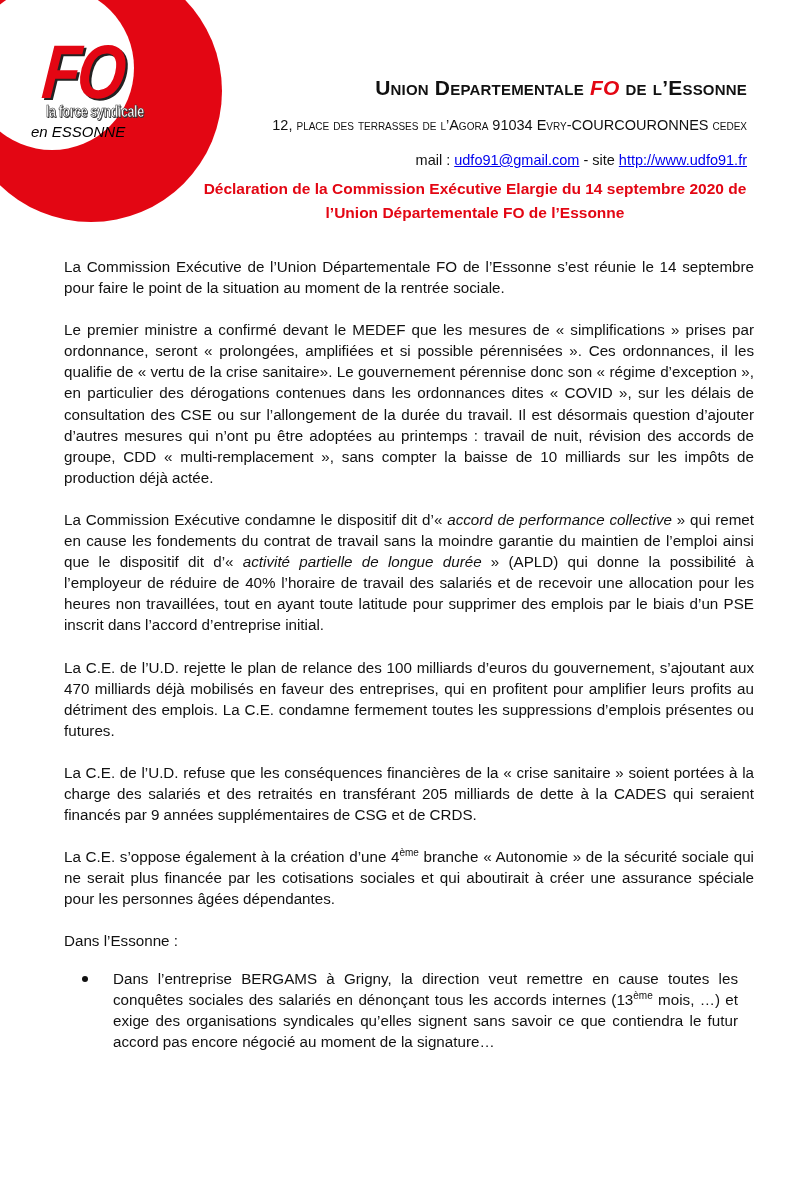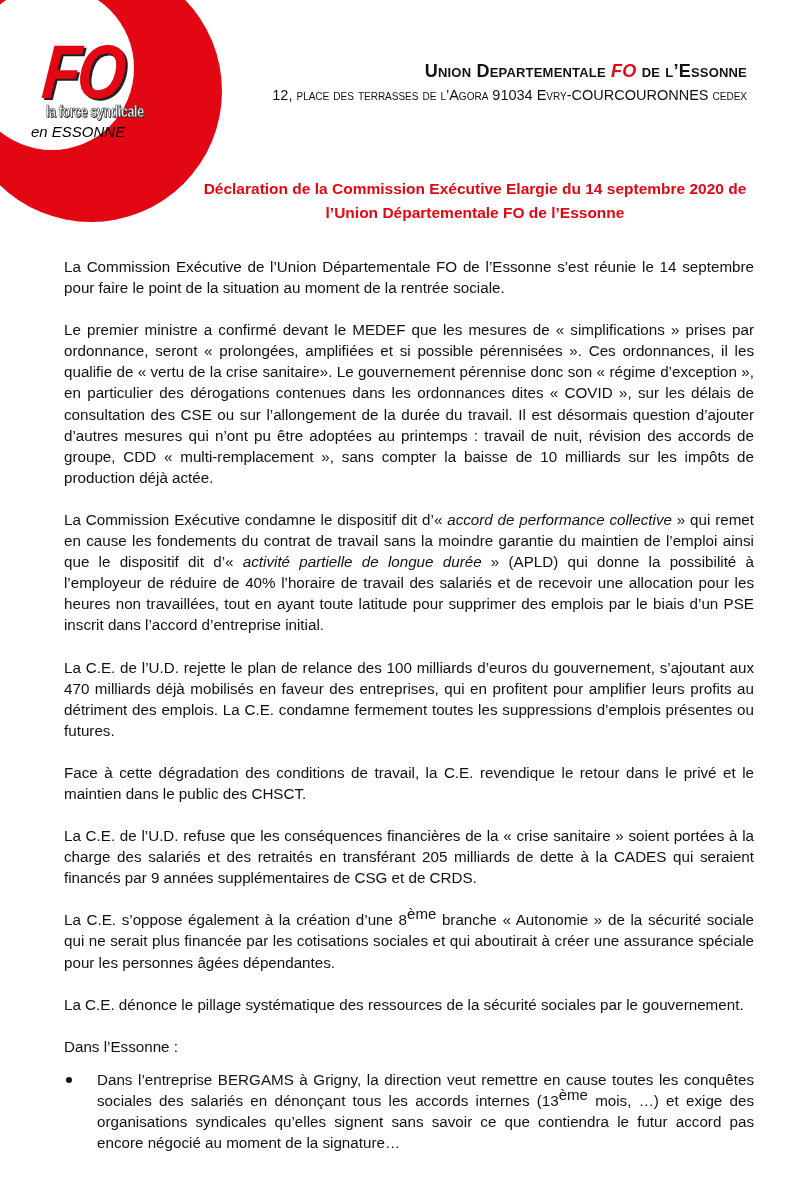--- a/index.html
+++ b/index.html
@@ -18,73 +18,74 @@
   .logo-tag1 { position: absolute; left: 46px; top: 103px; font-family: "Liberation Sans", sans-serif;
                font-weight: bold; font-size: 16px; color: #ffffff; letter-spacing: -0.5px;
                transform: scaleX(0.78); transform-origin: left top;
                -webkit-text-stroke: 0.6px #333; text-shadow: 1px 1px 0 #333; }
   .logo-tag2 { position: absolute; left: 31px; top: 123px; font-family: "Liberation Sans", sans-serif;
                font-weight: normal; font-style: italic; font-size: 15px; color: #000000; }
 
   
   .hdr { position: absolute; right: 47px; top: 58px; text-align: right;
          font-family: "Liberation Sans", sans-serif; color: #111; }
-  .hdr-title { font-size: 18px; font-weight: bold; font-variant: small-caps; letter-spacing: 0.2px;
-               line-height: 26px; }
+  .hdr-title { font-size: 21px; font-weight: bold; font-variant: small-caps; letter-spacing: 0.2px;
+               line-height: 26px; margin-top: 17px; }
   .hdr-title .fo { color: #e30613; font-style: italic; }
-  .hdr-line { font-size: 14.5px; line-height: 22px; font-variant: small-caps; }
+  .hdr-line { font-size: 14.5px; line-height: 22px; font-variant: small-caps; margin-top: 13px; }
   .hdr-line.plain { font-variant: normal; }
   .hdr a { color: #0000ee; text-decoration: underline; }
 
   
   .doc-title { position: absolute; left: 150px; width: 650px; top: 177px; text-align: center;
                color: #e30613; font-weight: bold; font-size: 15.5px; line-height: 24px; }
 
   
   .body { position: absolute; left: 64px; top: 256px; width: 690px;
           font-size: 15.2px; line-height: 21.1px; color: #111; }
   .body p { margin: 0 0 21px 0; text-align: justify; }
   .body p.tight { margin-bottom: 12px; }
   .body em { }
-  .body sup { font-size: 15px; line-height: 0; vertical-align: 6px; }
-  .bullet-list { list-style: none; margin: 0; padding: 0; }
+  .body sup { font-size: 10px; line-height: 0; vertical-align: 6px; }
+  .bullet-list { list-style: none; margin: 16px; padding: 0; }
   .bullet-list li { position: relative; padding-left: 33px; text-align: justify; }
   .bullet-list li .dot { position: absolute; left: 2px; top: 8px; width: 6px; height: 6px;
                          border-radius: 50%; background: #111; }
 </style>
 </head>
 <body>
 
 <div class="logo-outer">
   <div class="logo-inner"></div>
 </div>
 <div class="logo-fo">FO</div>
 <div class="logo-tag1">la force syndicale</div>
 <div class="logo-tag2">en ESSONNE</div>
 
 <div class="hdr">
   <div class="hdr-title">
     <span>Union Departementale </span><span class="fo">FO</span><span> de l’Essonne</span>
   </div>
   <div class="hdr-line">12, place des terrasses de l’Agora 91034 Evry-COURCOURONNES cedex</div>
+  <div class="hdr-line plain">
+    <span>mail : </span><a>udfo91@gmail.com</a><span> - site </span><a>http://www.udfo91.fr</a>
+  </div>
 </div>
 
 <div class="doc-title">
   <div>Déclaration de la Commission Exécutive Elargie du 14 septembre 2020 de</div>
   <div>l’Union Départementale FO de l’Essonne</div>
 </div>
 
 <div class="body">
   <p>La Commission Exécutive de l’Union Départementale FO de l’Essonne s’est réunie le 14 septembre pour faire le point de la situation au moment de la rentrée sociale.</p>
   <p>Le premier ministre a confirmé devant le MEDEF que les mesures de « simplifications » prises par ordonnance, seront « prolongées, amplifiées et si possible pérennisées ». Ces ordonnances, il les qualifie de « vertu de la crise sanitaire». Le gouvernement pérennise donc son « régime d’exception », en particulier des dérogations contenues dans les ordonnances dites « COVID », sur les délais de consultation des CSE ou sur l’allongement de la durée du travail. Il est désormais question d’ajouter d’autres mesures qui n’ont pu être adoptées au printemps : travail de nuit, révision des accords de groupe, CDD « multi-remplacement », sans compter la baisse de 10 milliards sur les impôts de production déjà actée.</p>
   <p><span>La Commission Exécutive condamne le dispositif dit d’« </span><em>accord de performance collective</em><span> » qui remet en cause les fondements du contrat de travail sans la moindre garantie du maintien de l’emploi ainsi que le dispositif dit d’« </span><em>activité partielle de longue durée</em><span> » (APLD) qui donne la possibilité à l’employeur de réduire de 40% l’horaire de travail des salariés et de recevoir une allocation pour les heures non travaillées, tout en ayant toute latitude pour supprimer des emplois par le biais d’un PSE inscrit dans l’accord d’entreprise initial.</span></p>
   <p>La C.E. de l’U.D. rejette le plan de relance des 100 milliards d’euros du gouvernement, s’ajoutant aux 470 milliards déjà mobilisés en faveur des entreprises, qui en profitent pour amplifier leurs profits au détriment des emplois. La C.E. condamne fermement toutes les suppressions d’emplois présentes ou futures.</p>
-  <p>Face à cette dégradation des conditions de travail, la C.E. revendique le retour dans le privé et le maintien dans le public des CHSCT.</p>
   <p>La C.E. de l’U.D. refuse que les conséquences financières de la « crise sanitaire » soient portées à la charge des salariés et des retraités en transférant 205 milliards de dette à la CADES qui seraient financés par 9 années supplémentaires de CSG et de CRDS.</p>
-  <p><span>La C.E. s’oppose également à la création d’une 8</span><sup>ème</sup><span> branche « Autonomie » de la sécurité sociale qui ne serait plus financée par les cotisations sociales et qui aboutirait à créer une assurance spéciale pour les personnes âgées dépendantes.</span></p>
+  <p><span>La C.E. s’oppose également à la création d’une 4</span><sup>ème</sup><span> branche « Autonomie » de la sécurité sociale qui ne serait plus financée par les cotisations sociales et qui aboutirait à créer une assurance spéciale pour les personnes âgées dépendantes.</span></p>
   <p>
-      <span style="display:block;text-align:left">La C.E. dénonce le pillage systématique des ressources de la sécurité sociales par le gouvernement.</span>
     </p>
   <p class="tight">Dans l’Essonne :</p>
   <ul class="bullet-list">
     <li><span class="dot"></span><span>Dans l’entreprise BERGAMS à Grigny, la direction veut remettre en cause toutes les conquêtes sociales des salariés en dénonçant tous les accords internes (13</span><sup>ème</sup><span> mois, …) et exige des organisations syndicales qu’elles signent sans savoir ce que contiendra le futur accord pas encore négocié au moment de la signature…</span></li>
   </ul>
 </div>
 
 </body></html>

